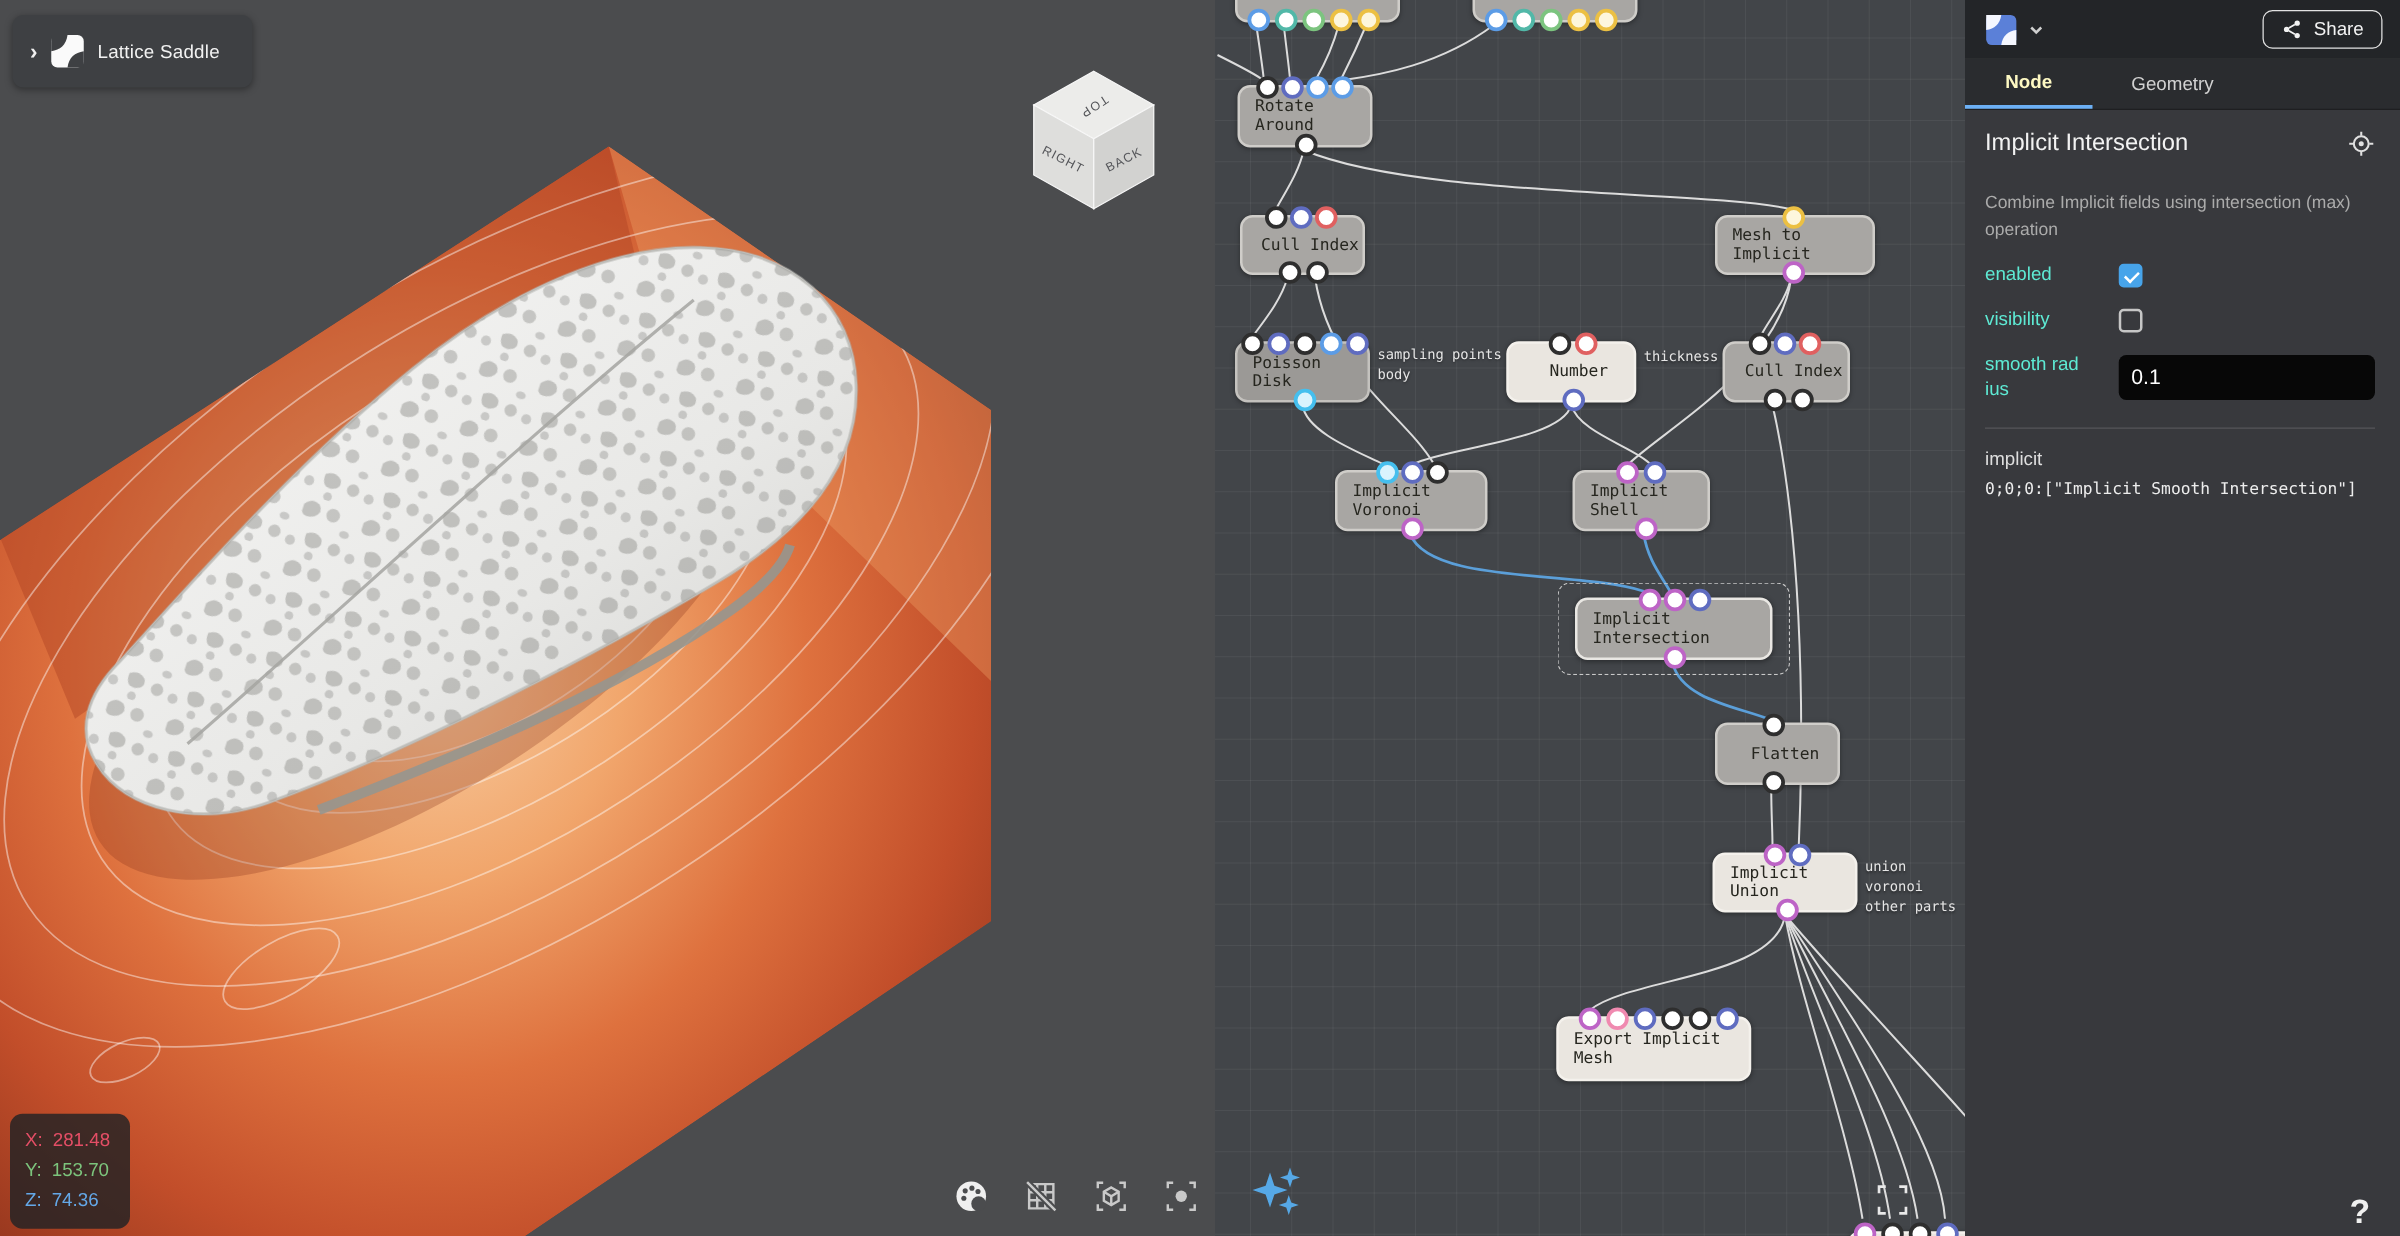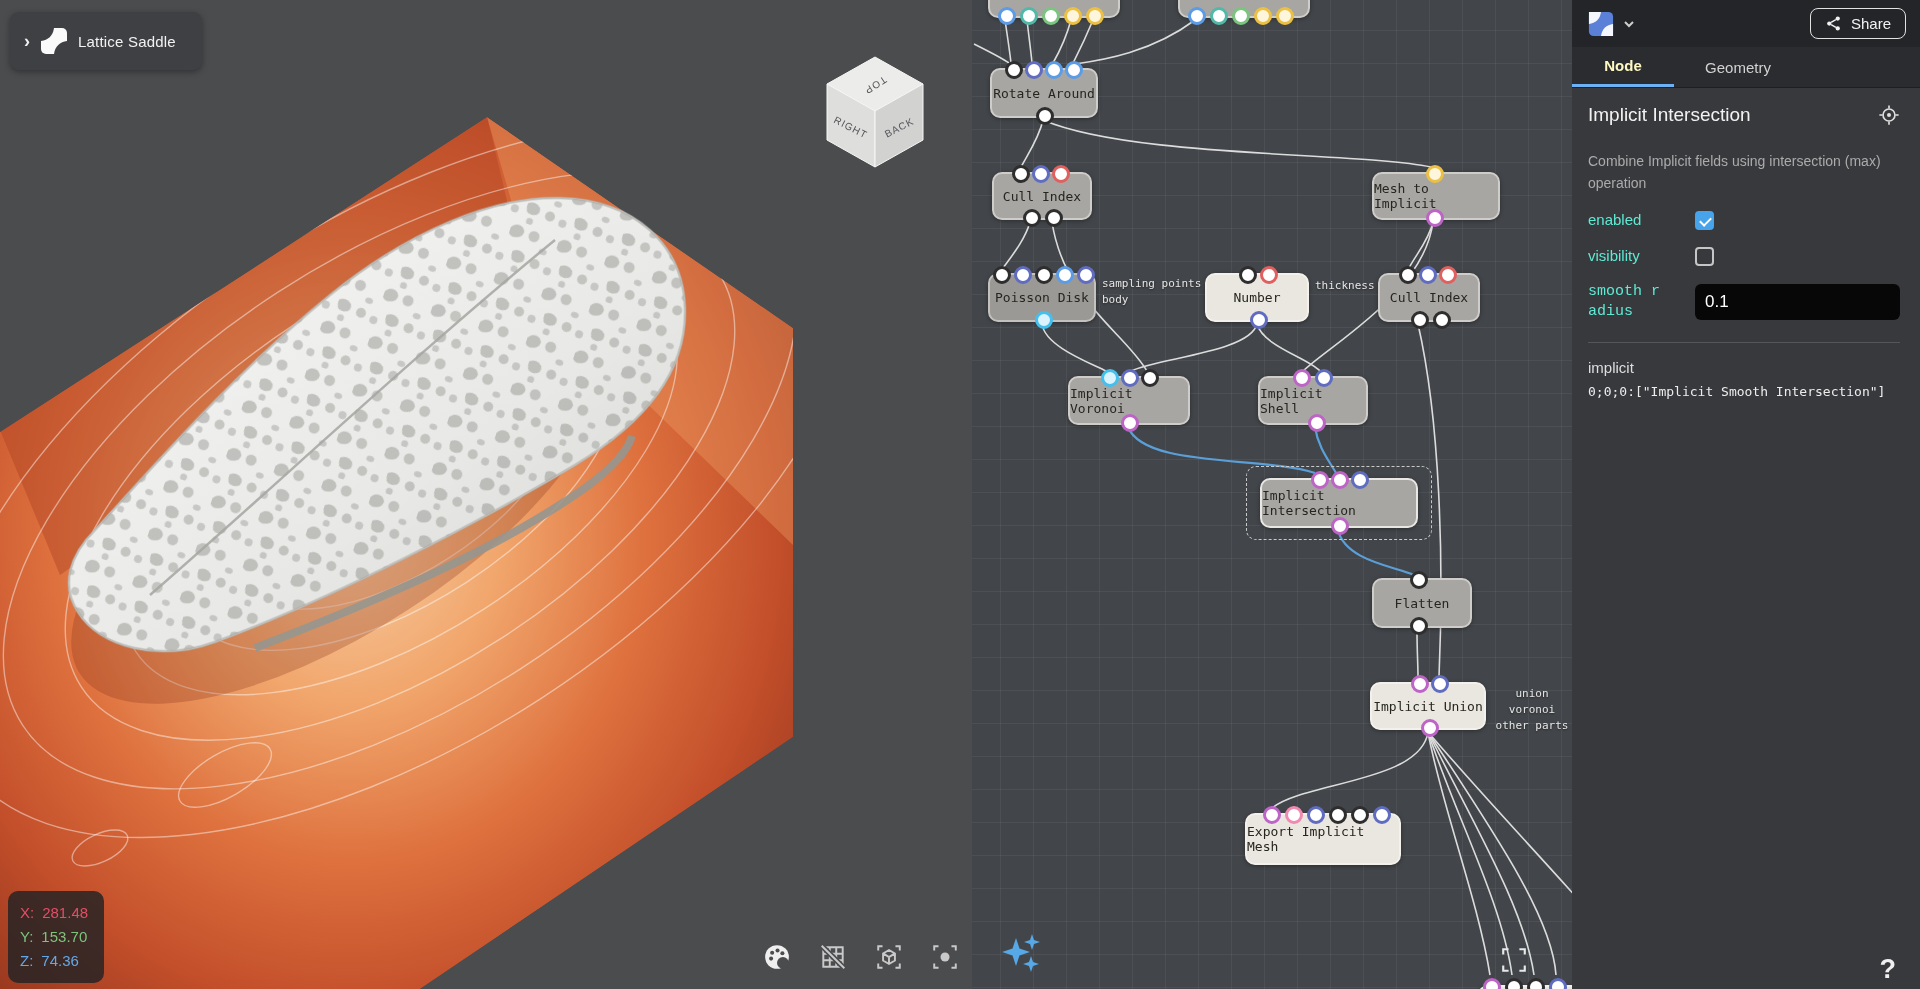--- a/index.html
+++ b/index.html
@@ -28,21 +28,21 @@
   
   .editor { position:relative; width:600px; height:989px; flex:0 0 auto;
     background-color:#424549;
     background-image:linear-gradient(rgba(255,255,255,.055) 1px, transparent 1px),
                      linear-gradient(90deg, rgba(255,255,255,.055) 1px, transparent 1px);
     background-size:33px 33px; background-position:-5px -3px; overflow:hidden; }
   .wires { position:absolute; inset:0; }
 
   .node { position:absolute; border-radius:10px; display:flex; align-items:center; justify-content:center;
     font-family:"DejaVu Sans Mono", monospace; font-size:13px; color:#26261f;
-    box-shadow:0 1px 4px rgba(0,0,0,.35); cursor:grab; }
+    box-shadow:0 1px 4px rgba(0,0,0,.35); cursor:grab;padding-left:12px; }
   .node.gray  { background:#a8a6a3; border:2px solid #cfcdc9; }
   .node.dark  { background:#9b9996; border:2px solid #c4c2be; }
   .node.cream { background:#eae6e0; border:2px solid #f4f1ec; }
   .node.sel   { border-color:#e9e7e3; }
   .sel-outline { position:absolute; border:1.5px dashed #c9c9c9; border-radius:10px; pointer-events:none; }
 
   .port { position:absolute; width:18px; height:18px; border-radius:50%;
     border:3.5px solid #333; background:#fff; cursor:crosshair; }
   .p-top { top:-9px; } .p-bot { bottom:-9px; }
 
@@ -63,21 +63,21 @@
   .tab.t1 { width:102px; } .tab.t2 { width:128px; }
   .tab.active { color:#fef9c3; border-bottom:3px solid #6cb0f5; font-weight:bold; }
   .tab.idle { color:#d2d2d2; }
   .insp-body { flex:1; background:#38393d; padding:16px 20px 0 16px; position:relative; }
   .insp-title-row { display:flex; align-items:center; }
   .insp-title { color:#f2f2f2; font-size:19px; }
   .locate { margin-left:auto; cursor:pointer; }
   .insp-desc { color:#ababab; font-size:14px; line-height:22px; margin-top:24px; }
   .frow { display:flex; align-items:center; margin-top:16px; }
   .frow .flabel { color:#5eead4; font-size:15px; line-height:20px; }
-  .flabel.wrap { width:78px; word-break:break-all;font-family:Liberation Mono, monospace; }
+  .flabel.wrap { width:78px; word-break:break-all; }
   .fctrl { margin-left:auto; width:205px; display:flex; align-items:center; }
   .cbox { width:19px; height:19px; border-radius:4px; position:relative; cursor:pointer;
     border:2px solid #c6c6c6; background:transparent; }
   .cbox.checked { background:#47a4ea; border-color:#47a4ea; }
   .cbox.checked::after { content:""; position:absolute; left:3px; top:4px; width:9px; height:5px;
     border-left:2.5px solid #fff; border-bottom:2.5px solid #fff; transform:rotate(-45deg); }
   .tinput { width:205px; background:#070707; border:none; border-radius:6px; color:#fff;
     font-size:16px; font-family:"Liberation Sans",sans-serif; height:30px; padding:0 10px; outline:none; }
   .tinput.big { height:36px; font-size:17px; }
   .divider { border-top:1px solid #55565a; margin:20px 0 16px 0; }
@@ -361,21 +361,21 @@
       <span class="port p-top" style="left: 36px; border-color: rgb(46, 46, 46); background: rgb(255, 255, 255);"></span>
       <span class="port p-bot" style="left: 36px; border-color: rgb(46, 46, 46); background: rgb(255, 255, 255);"></span>
     </div>
 
     <div class="node cream" style="left:398px; top:682px; width:116px; height:48px;">
       <span>Implicit Union</span>
       <span class="port p-top" style="left: 39px; border-color: rgb(189, 100, 198); background: rgb(255, 255, 255);"></span>
       <span class="port p-top" style="left: 59px; border-color: rgb(95, 108, 192); background: rgb(255, 255, 255);"></span>
       <span class="port p-bot" style="left: 49px; border-color: rgb(189, 100, 198); background: rgb(255, 255, 255);"></span>
     </div>
-    <div class="ann" style="left:520px; top:686px;text-align:center;">
+    <div class="ann" style="left:520px; top:686px;">
       <div>union voronoi</div>
       <div>other parts</div>
     </div>
 
     <div class="node cream" style="left:273px; top:813px; width:156px; height:52px;">
       <span>Export Implicit Mesh</span>
       <span class="port p-top" style="left: 16px; border-color: rgb(189, 100, 198); background: rgb(255, 255, 255);"></span>
       <span class="port p-top" style="left: 38px; border-color: rgb(240, 138, 176); background: rgb(255, 255, 255);"></span>
       <span class="port p-top" style="left: 60px; border-color: rgb(95, 108, 192); background: rgb(255, 255, 255);"></span>
       <span class="port p-top" style="left: 82px; border-color: rgb(46, 46, 46); background: rgb(255, 255, 255);"></span>

